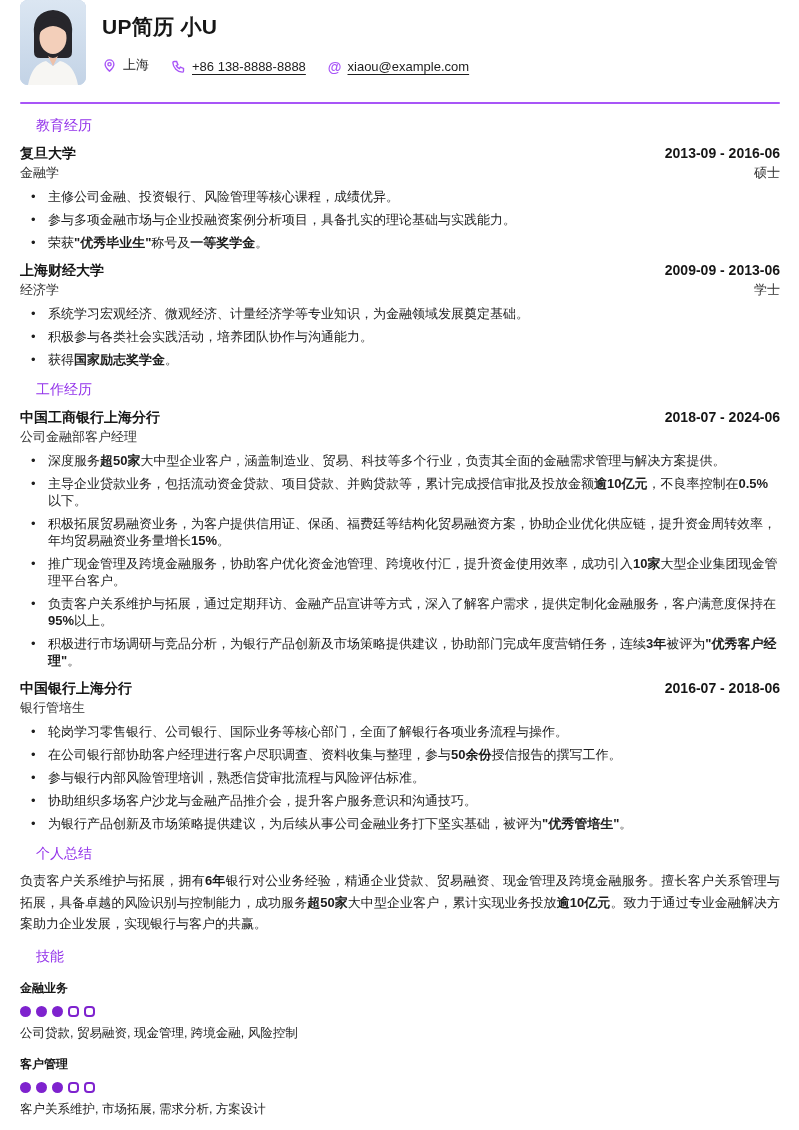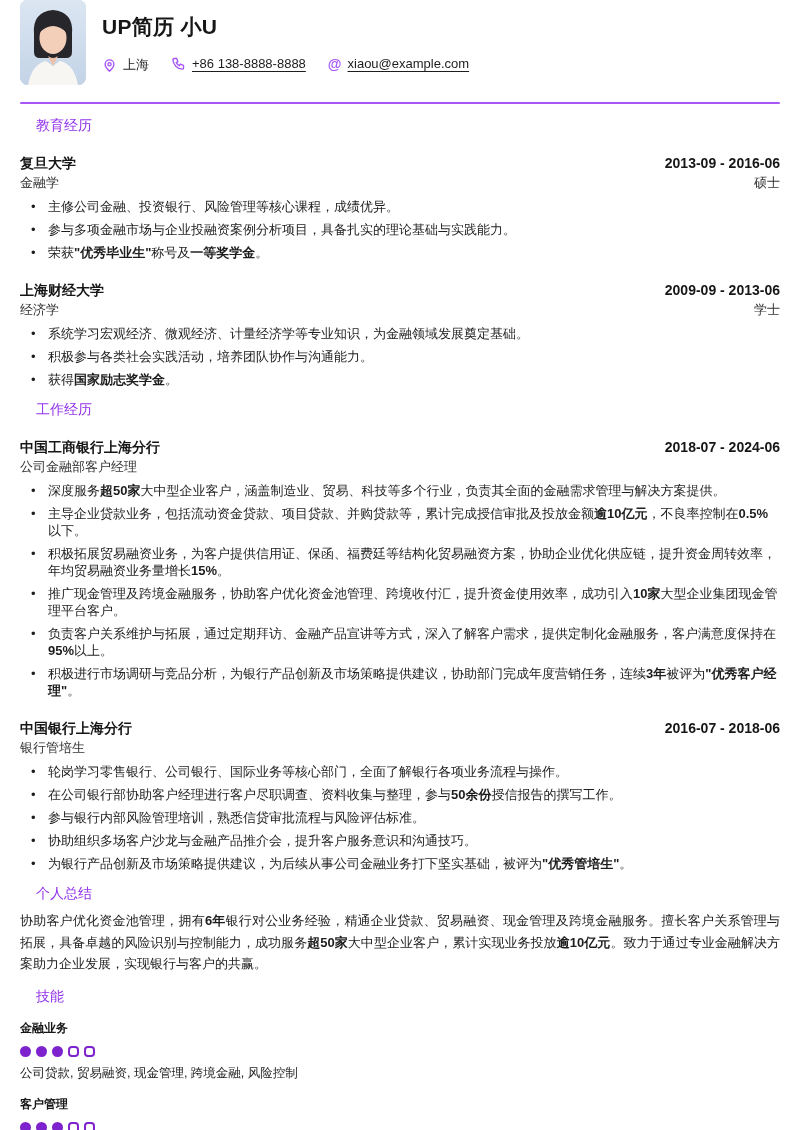--- a/index.html
+++ b/index.html
@@ -21,32 +21,32 @@
 
   
   .header{display:flex;gap:16px;}
   .photo{
     width:66px;height:85px;border-radius:8px;overflow:hidden;flex:0 0 auto;
     background:#cfdcea;
   }
   .photo svg{display:block;width:100%;height:100%;}
   .header-info{padding-top:13px;}
   .name{font-size:21px;font-weight:700;margin:0;color:#161616;letter-spacing:.3px;}
-  .contact-row{display:flex;align-items:flex-start;gap:22px;margin-top:15px;font-size:13px;color:#1d1d1d;}
+  .contact-row{display:flex;align-items:flex-end;gap:22px;margin-top:15px;font-size:13px;color:#1d1d1d;}
   .contact-item{display:flex;align-items:center;gap:6px;}
   .contact-item .ico{display:inline-flex;width:15px;height:15px;color:var(--accent-light);}
   .contact-item .ico svg{width:15px;height:15px;}
   .contact-link{text-decoration:underline;text-underline-offset:3px;text-decoration-thickness:1px;color:#1d1d1d;cursor:pointer;}
   .at-glyph{font-size:14px;font-weight:700;color:var(--accent-light);line-height:1;}
 
   .divider{height:2px;background:var(--accent-light);margin-top:17px;border-radius:1px;}
 
   
   .sec-title{font-size:14px;font-weight:400;color:var(--accent);margin:13px 16px 0;line-height:17px;}
-  .entry{margin-top:21px;}
+  .entry{margin-top:11px;}
   .entry-head{display:flex;justify-content:space-between;align-items:baseline;font-size:14px;font-weight:700;line-height:17px;color:#161616;}
   .entry-sub{display:flex;justify-content:space-between;font-size:13px;line-height:16px;margin-top:3px;color:var(--text-soft);}
   ul.bullets{list-style:none;margin:7px 0 0;padding:0;}
   ul.bullets li{
     position:relative;padding-left:28px;margin:6px 0;
     font-size:13px;line-height:17px;color:#1d1d1d;
   }
   ul.bullets li::before{
     content:"•";position:absolute;left:11px;top:0;color:#1d1d1d;font-size:13px;
   }
@@ -186,21 +186,21 @@
             <li><span>轮岗学习零售银行、公司银行、国际业务等核心部门，全面了解银行各项业务流程与操作。</span></li>
             <li><span>在公司银行部协助客户经理进行客户尽职调查、资料收集与整理，参与</span><b>50余份</b><span>授信报告的撰写工作。</span></li>
             <li><span>参与银行内部风险管理培训，熟悉信贷审批流程与风险评估标准。</span></li>
             <li><span>协助组织多场客户沙龙与金融产品推介会，提升客户服务意识和沟通技巧。</span></li>
             <li><span>为银行产品创新及市场策略提供建议，为后续从事公司金融业务打下坚实基础，被评为</span><b>"优秀管培生"</b><span>。</span></li>
           </ul>
         </div>
       </section>
       <section class="section">
         <div class="sec-title">个人总结</div>
-        <p class="summary-text"><span>协助客户优化资金池管理，拥有</span><b>6年</b><span>银行对公业务经验，精通企业贷款、贸易融资、现金管理及跨境金融服务。擅长客户关系管理与拓展，具备卓越的风险识别与控制能力，成功服务</span><b>超50家</b><span>大中型企业客户，累计实现业务投放</span><b>逾10亿元</b><span>。致力于通过专业金融解决方案助力企业发展，实现银行与客户的共赢。</span></p>
+        <p class="summary-text"><span>负责客户关系维护与拓展，拥有</span><b>6年</b><span>银行对公业务经验，精通企业贷款、贸易融资、现金管理及跨境金融服务。擅长客户关系管理与拓展，具备卓越的风险识别与控制能力，成功服务</span><b>超50家</b><span>大中型企业客户，累计实现业务投放</span><b>逾10亿元</b><span>。致力于通过专业金融解决方案助力企业发展，实现银行与客户的共赢。</span></p>
       </section>
       <section class="section">
         <div class="sec-title">技能</div>
         <div class="skill">
           <div class="skill-name">金融业务</div>
           <div class="dots">
             <span class="dot filled"></span>
             <span class="dot filled"></span>
             <span class="dot filled"></span>
             <span class="dot empty"></span>

